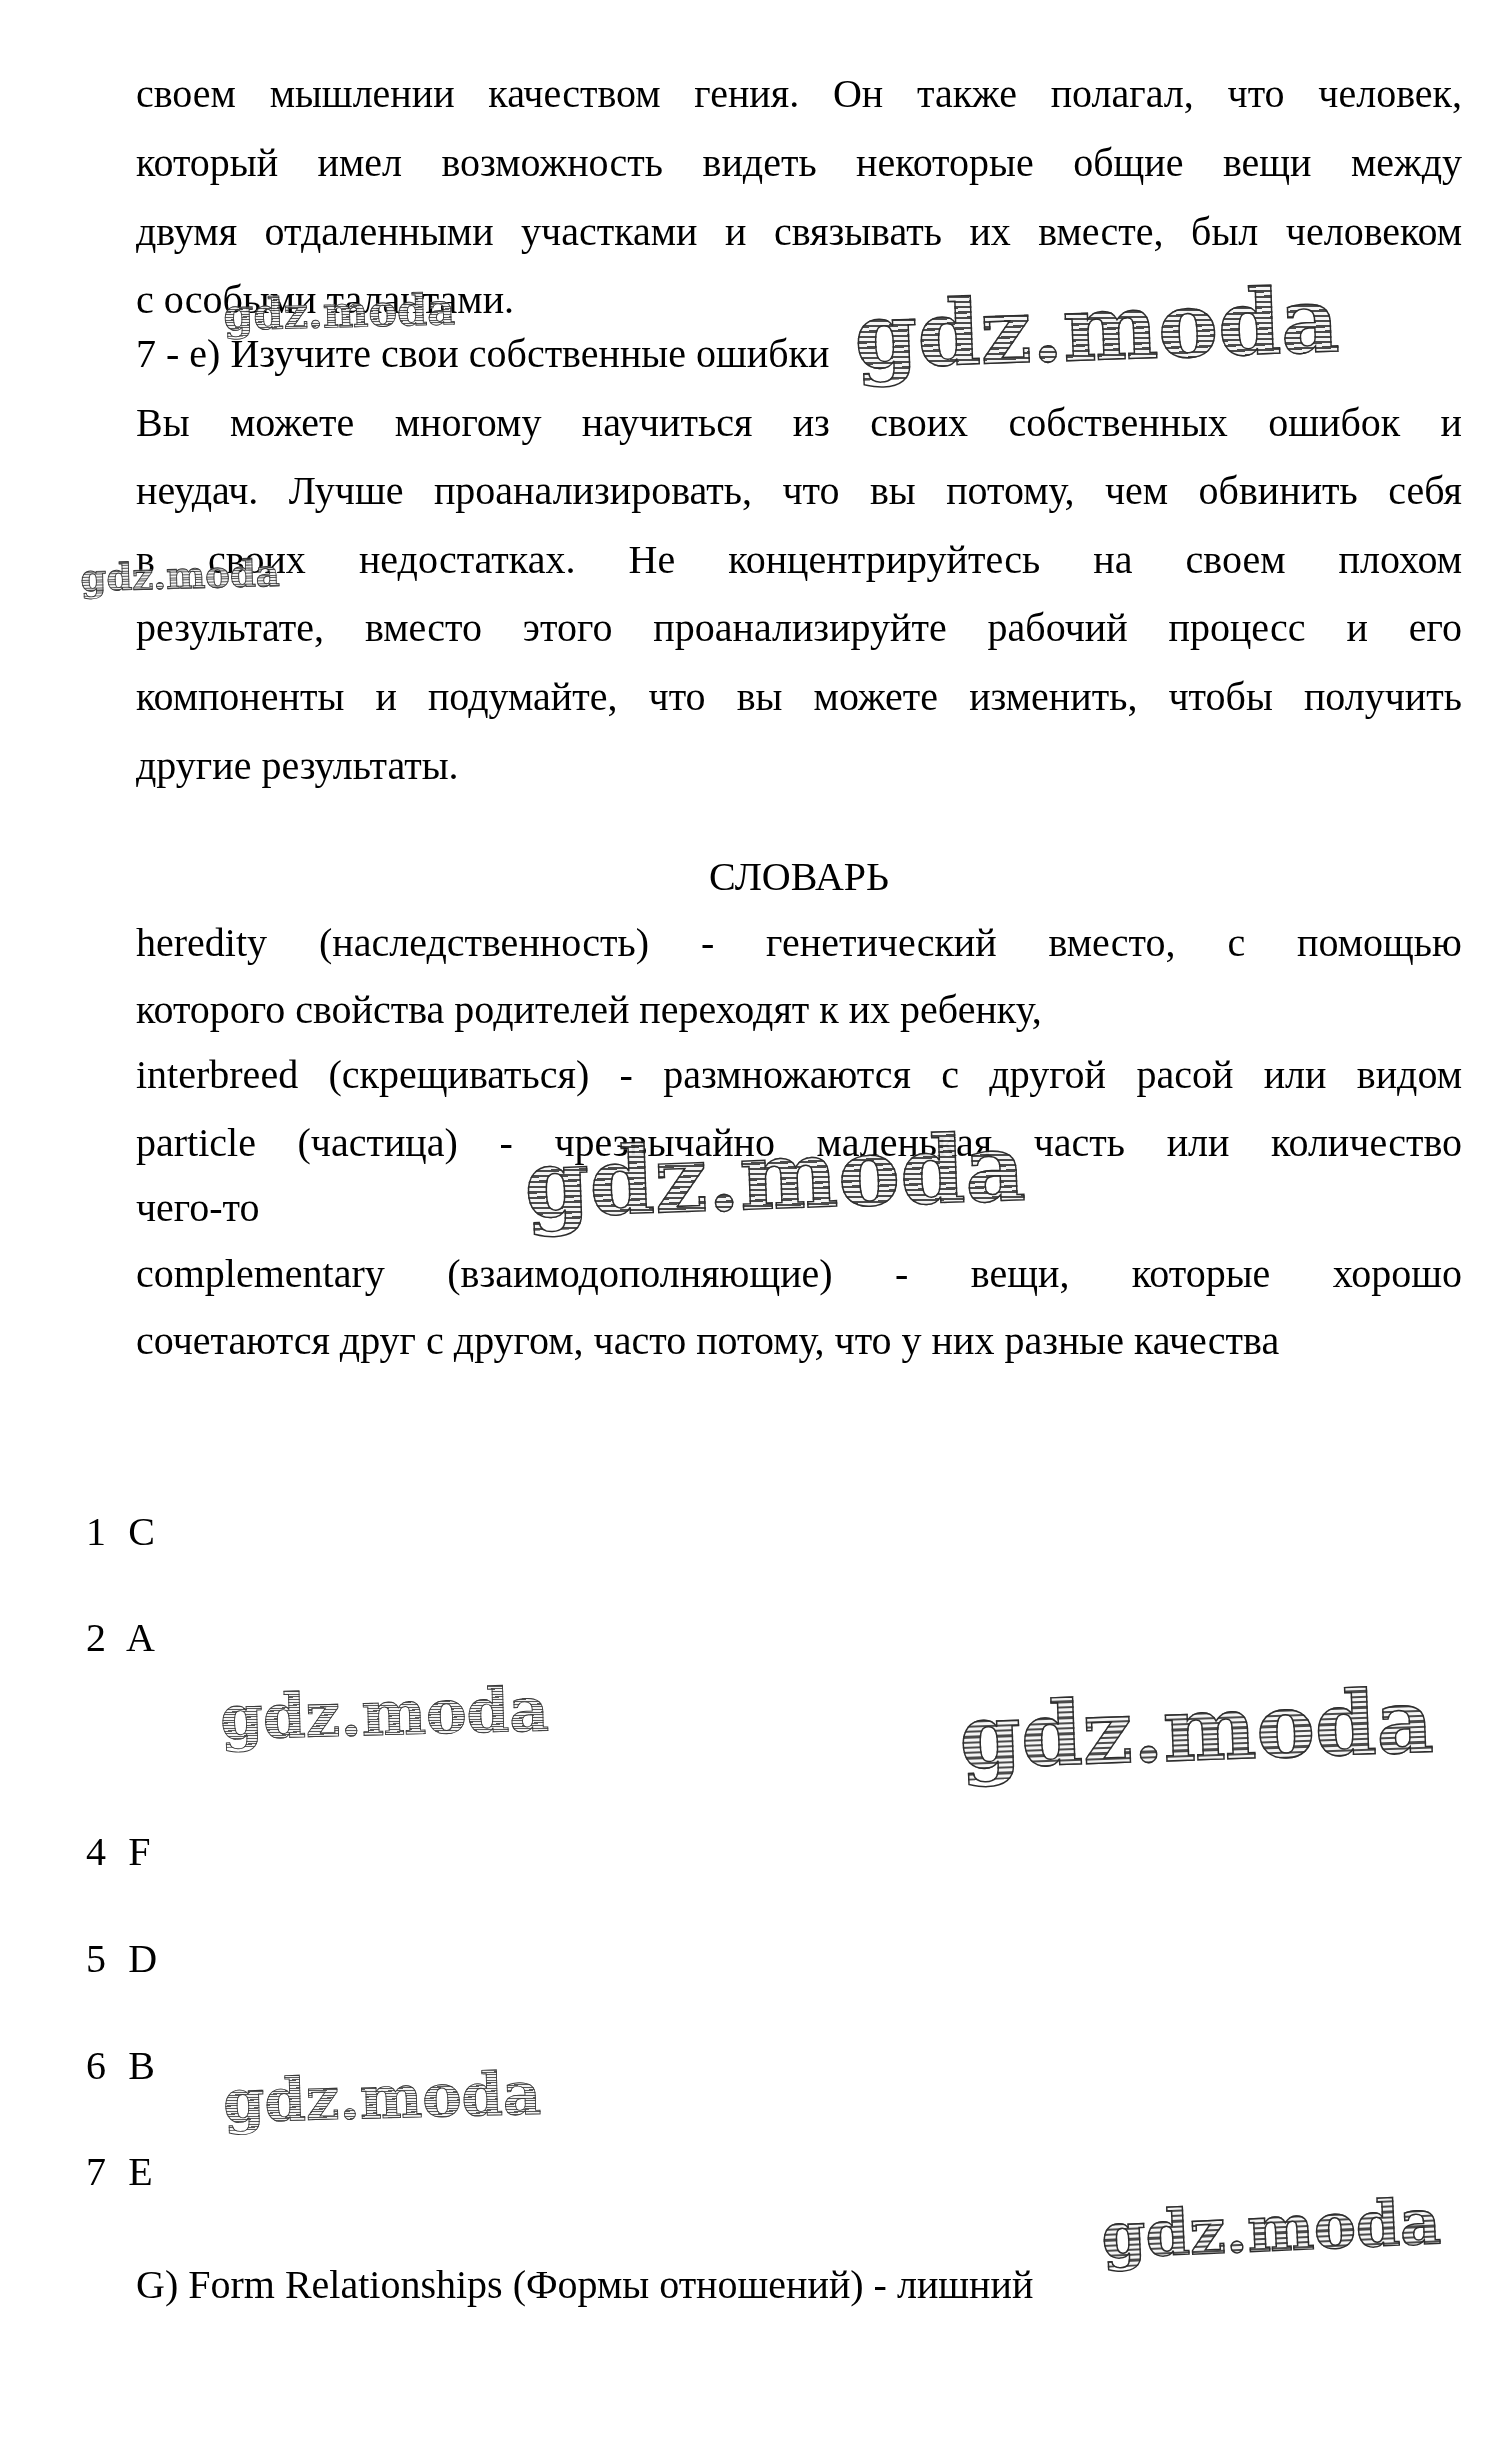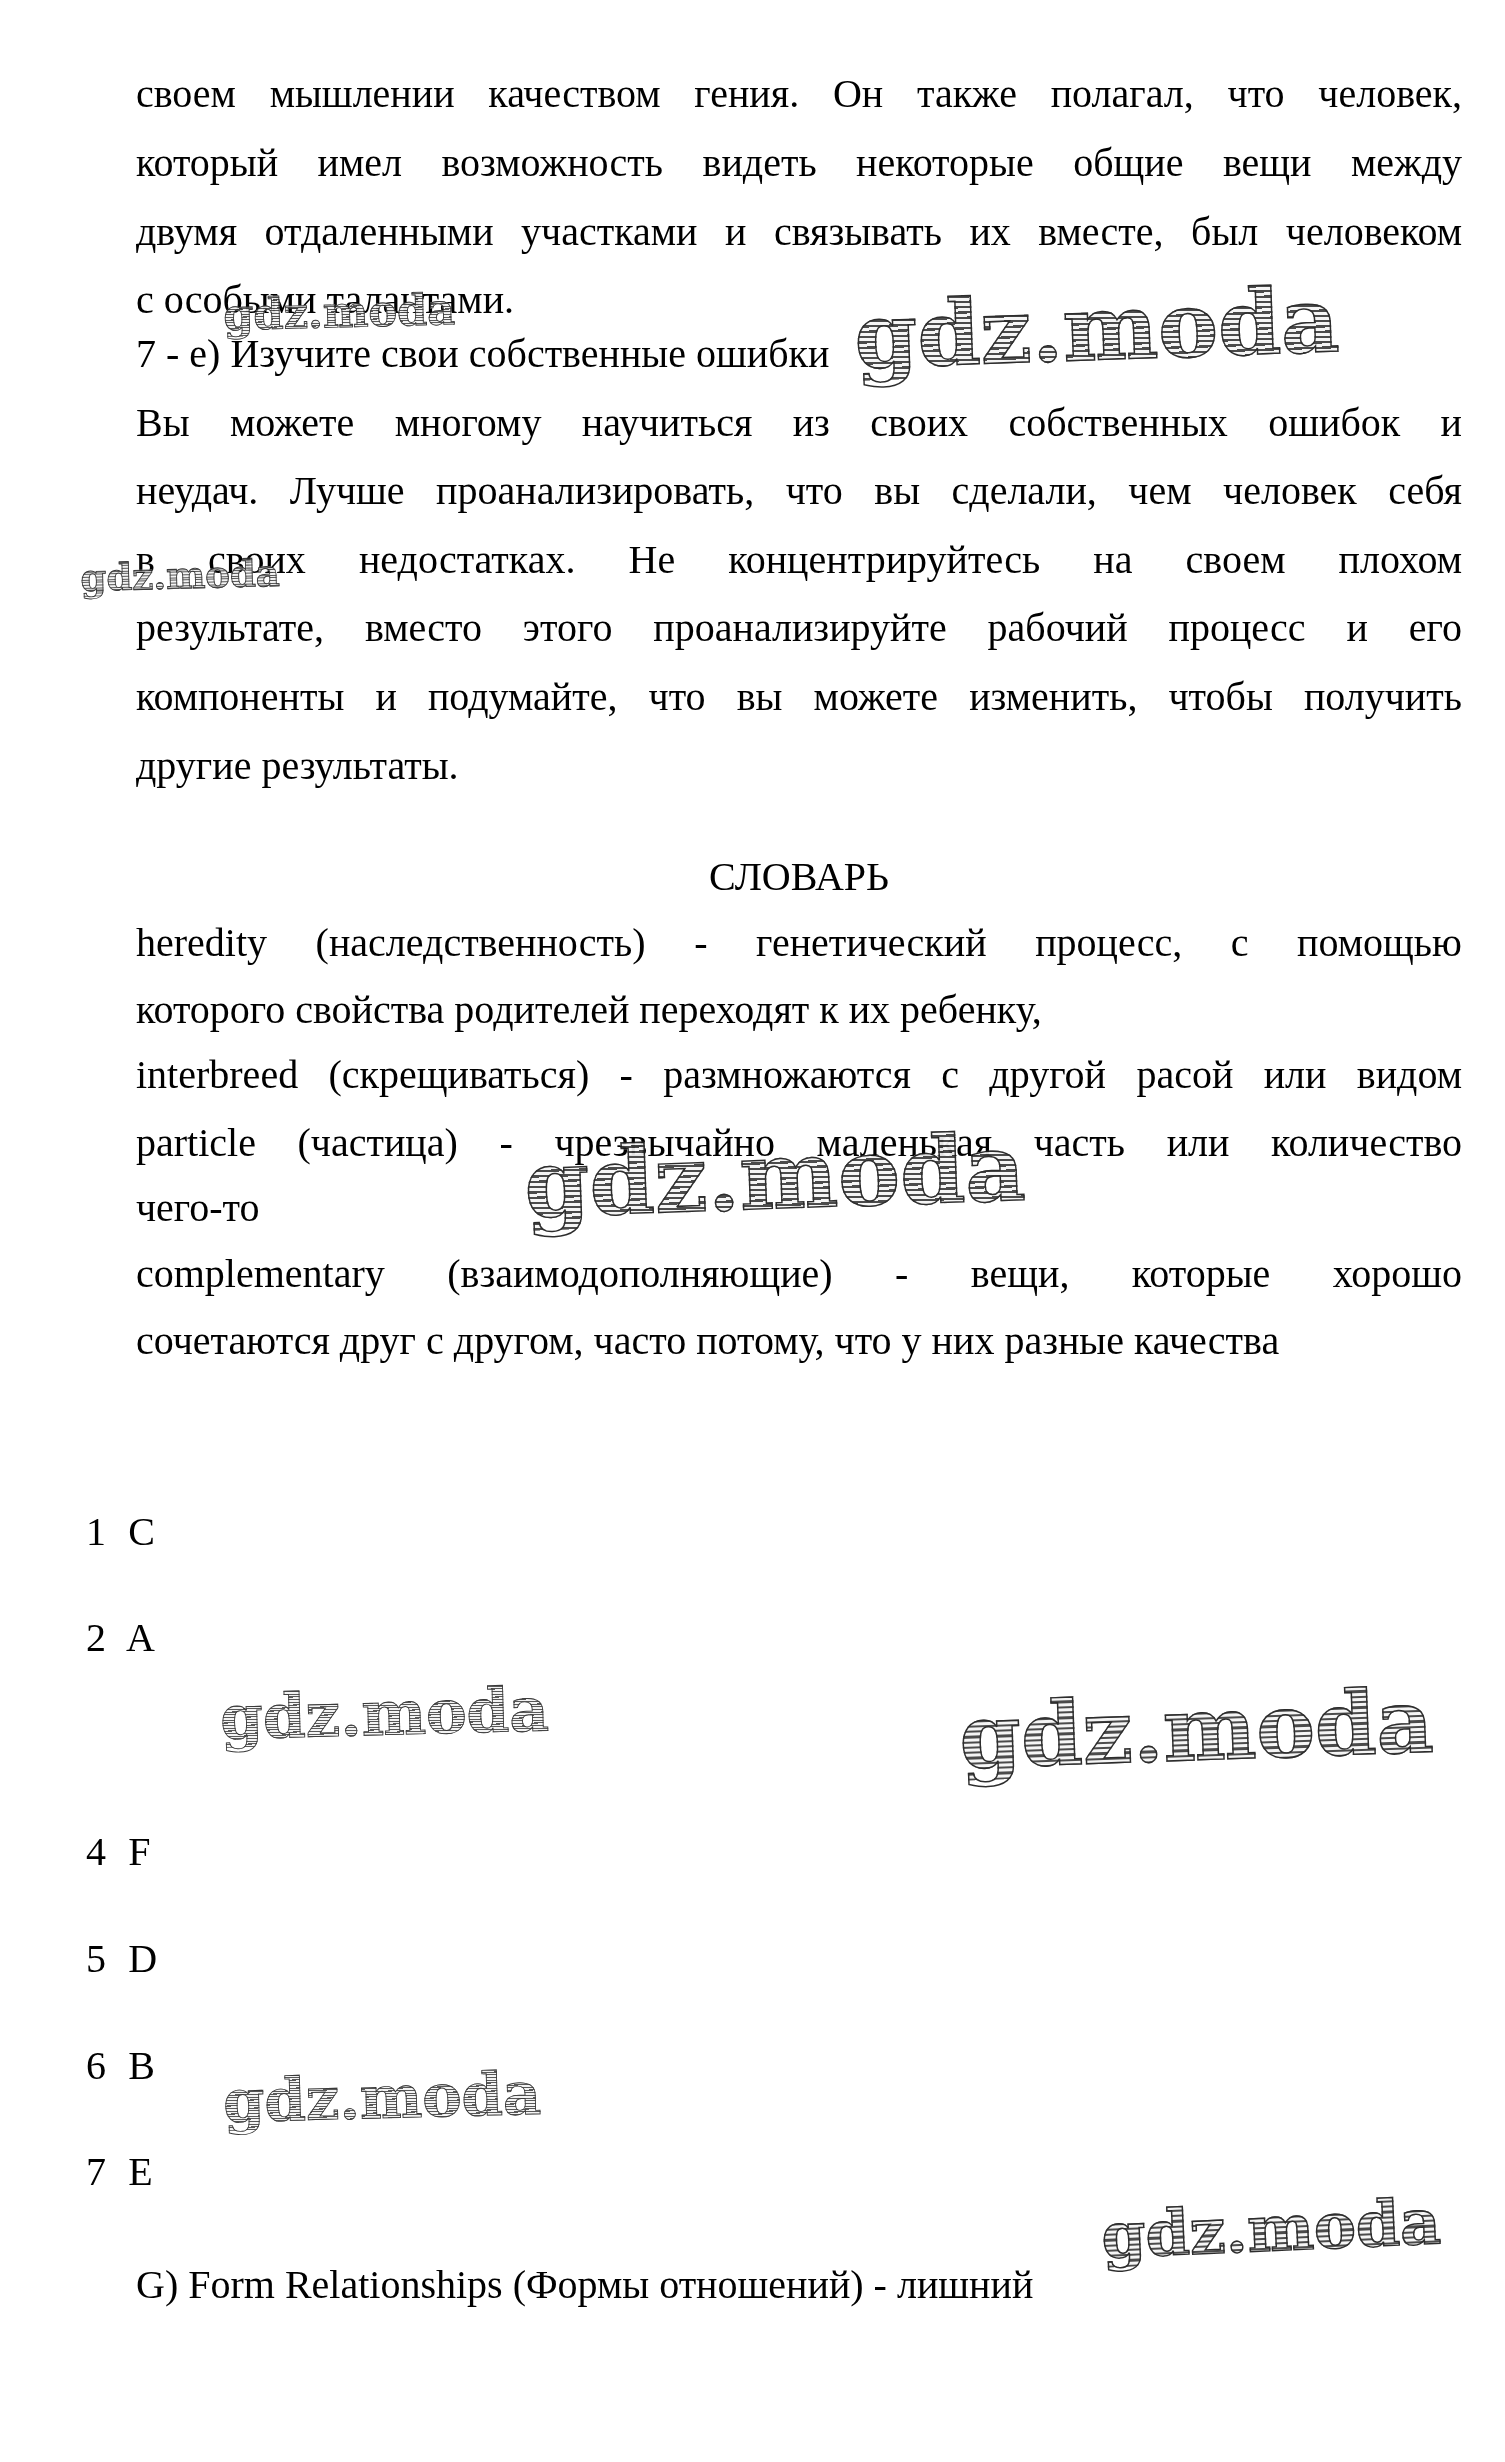--- a/index.html
+++ b/index.html
@@ -68,31 +68,31 @@
   <div class="line jl" style="top:128px">который имел возможность видеть некоторые общие вещи между</div>
   <div class="line jl" style="top:197px">двумя отдаленными участками и связывать их вместе, был человеком</div>
   <div class="line" style="top:265px">с особыми талантами.</div>
 
   <span class="wm small" style="left:224px; top:294px; font-size:43px">gdz.moda</span>
 
   <div class="line" style="top:319px">7 - e) Изучите свои собственные ошибки</div>
   <span class="wm" style="left:856px; top:291px; font-size:90px">gdz.moda</span>
 
   <div class="line jl" style="top:388px">Вы можете многому научиться из своих собственных ошибок и</div>
-  <div class="line jl" style="top:456px">неудач. Лучше проанализировать, что вы сделали, чем человек себя</div>
+  <div class="line jl" style="top:456px">неудач. Лучше проанализировать, что вы потому, чем обвинить себя</div>
   <div class="line jl" style="top:525px">в своих недостатках. Не концентрируйтесь на своем плохом</div>
 
   <span class="wm small" style="left:81px; top:560px; font-size:37px">gdz.moda</span>
 
   <div class="line jl" style="top:593px">результате, вместо этого проанализируйте рабочий процесс и его</div>
   <div class="line" style="top:731px">другие результаты.</div>
   <div class="line jl" style="top:662px">компоненты и подумайте, что вы можете изменить, чтобы получить</div>
 
   <div class="line center" style="top:842px">СЛОВАРЬ</div>
-  <div class="line jl" style="top:908px">heredity (наследственность) - генетический процесс, с помощью</div>
+  <div class="line jl" style="top:908px">heredity (наследственность) - генетический вместо, с помощью</div>
   <div class="line" style="top:975px">которого свойства родителей переходят к их ребенку,</div>
   <div class="line jl" style="top:1040px">interbreed (скрещиваться) - размножаются с другой расой или видом</div>
   <div class="line jl" style="top:1108px">particle (частица) - чрезвычайно маленькая часть или количество</div>
   <div class="line" style="top:1173px">чего-то</div>
 
   <span class="wm" style="left:526px; top:1138px; font-size:93px">gdz.moda</span>
 
   <div class="line jl" style="top:1239px">complementary (взаимодополняющие) - вещи, которые хорошо</div>
   <div class="line" style="top:1306px">сочетаются друг с другом, часто потому, что у них разные качества</div>
 

